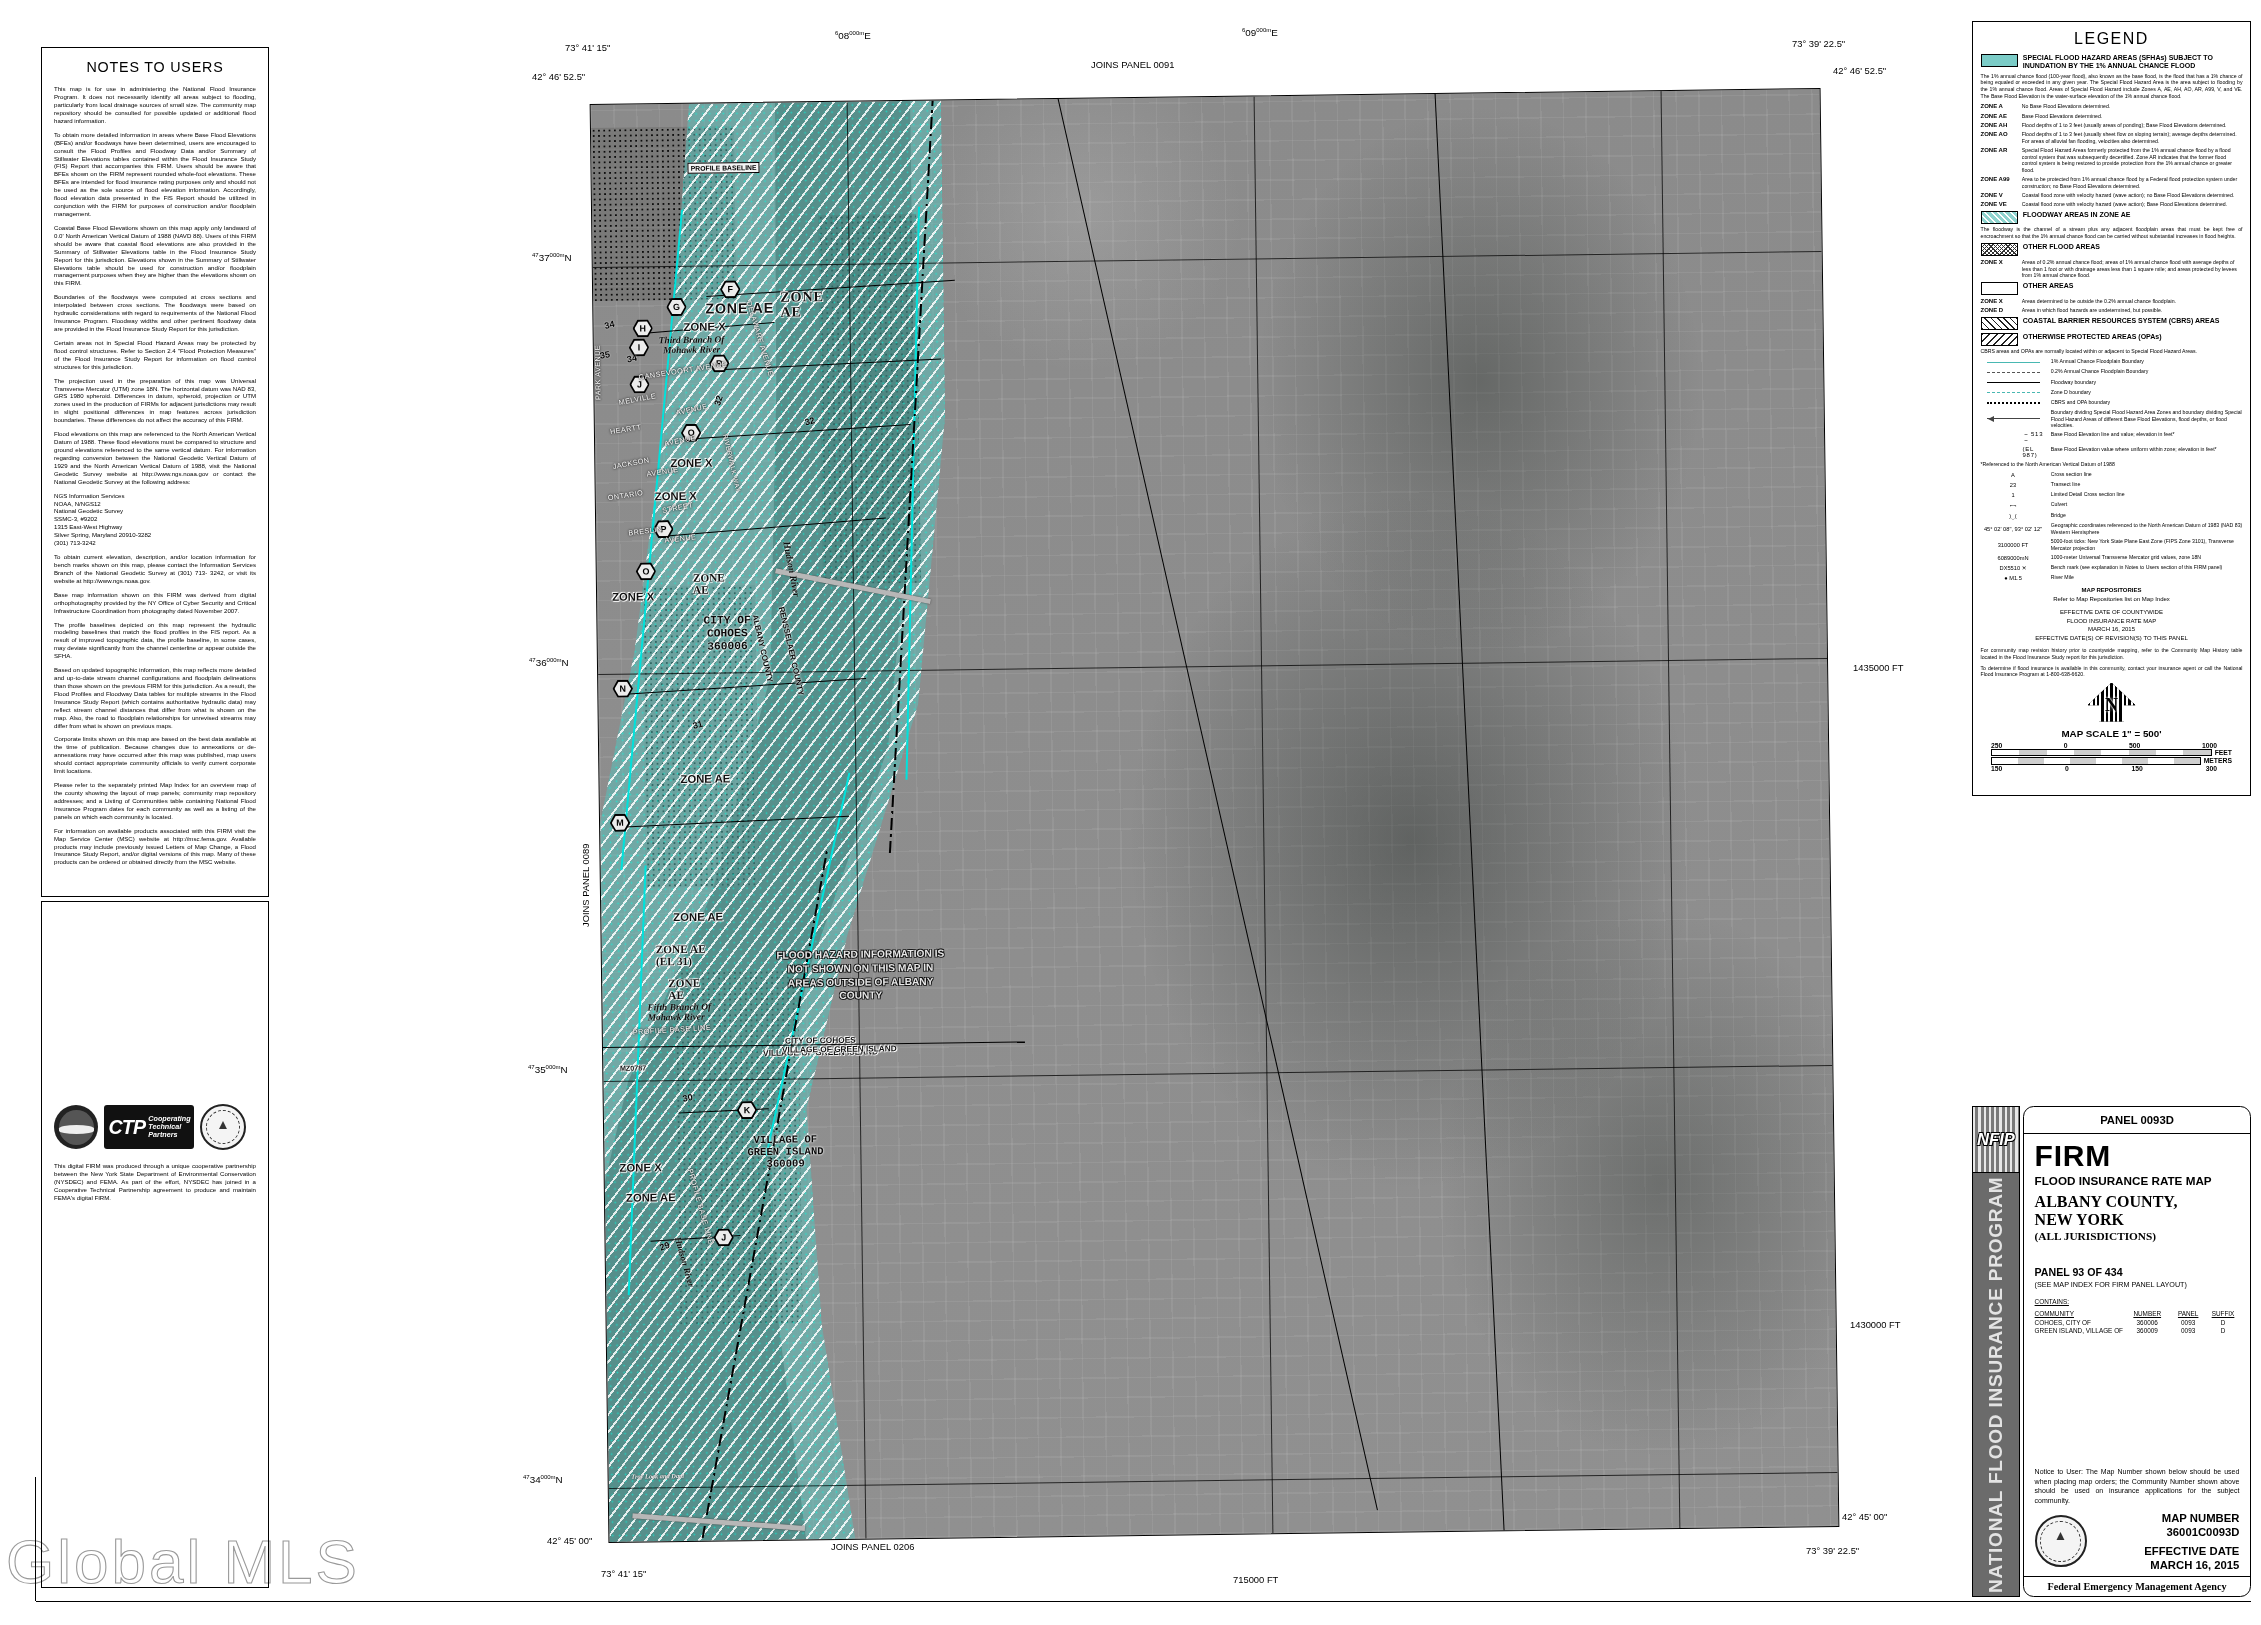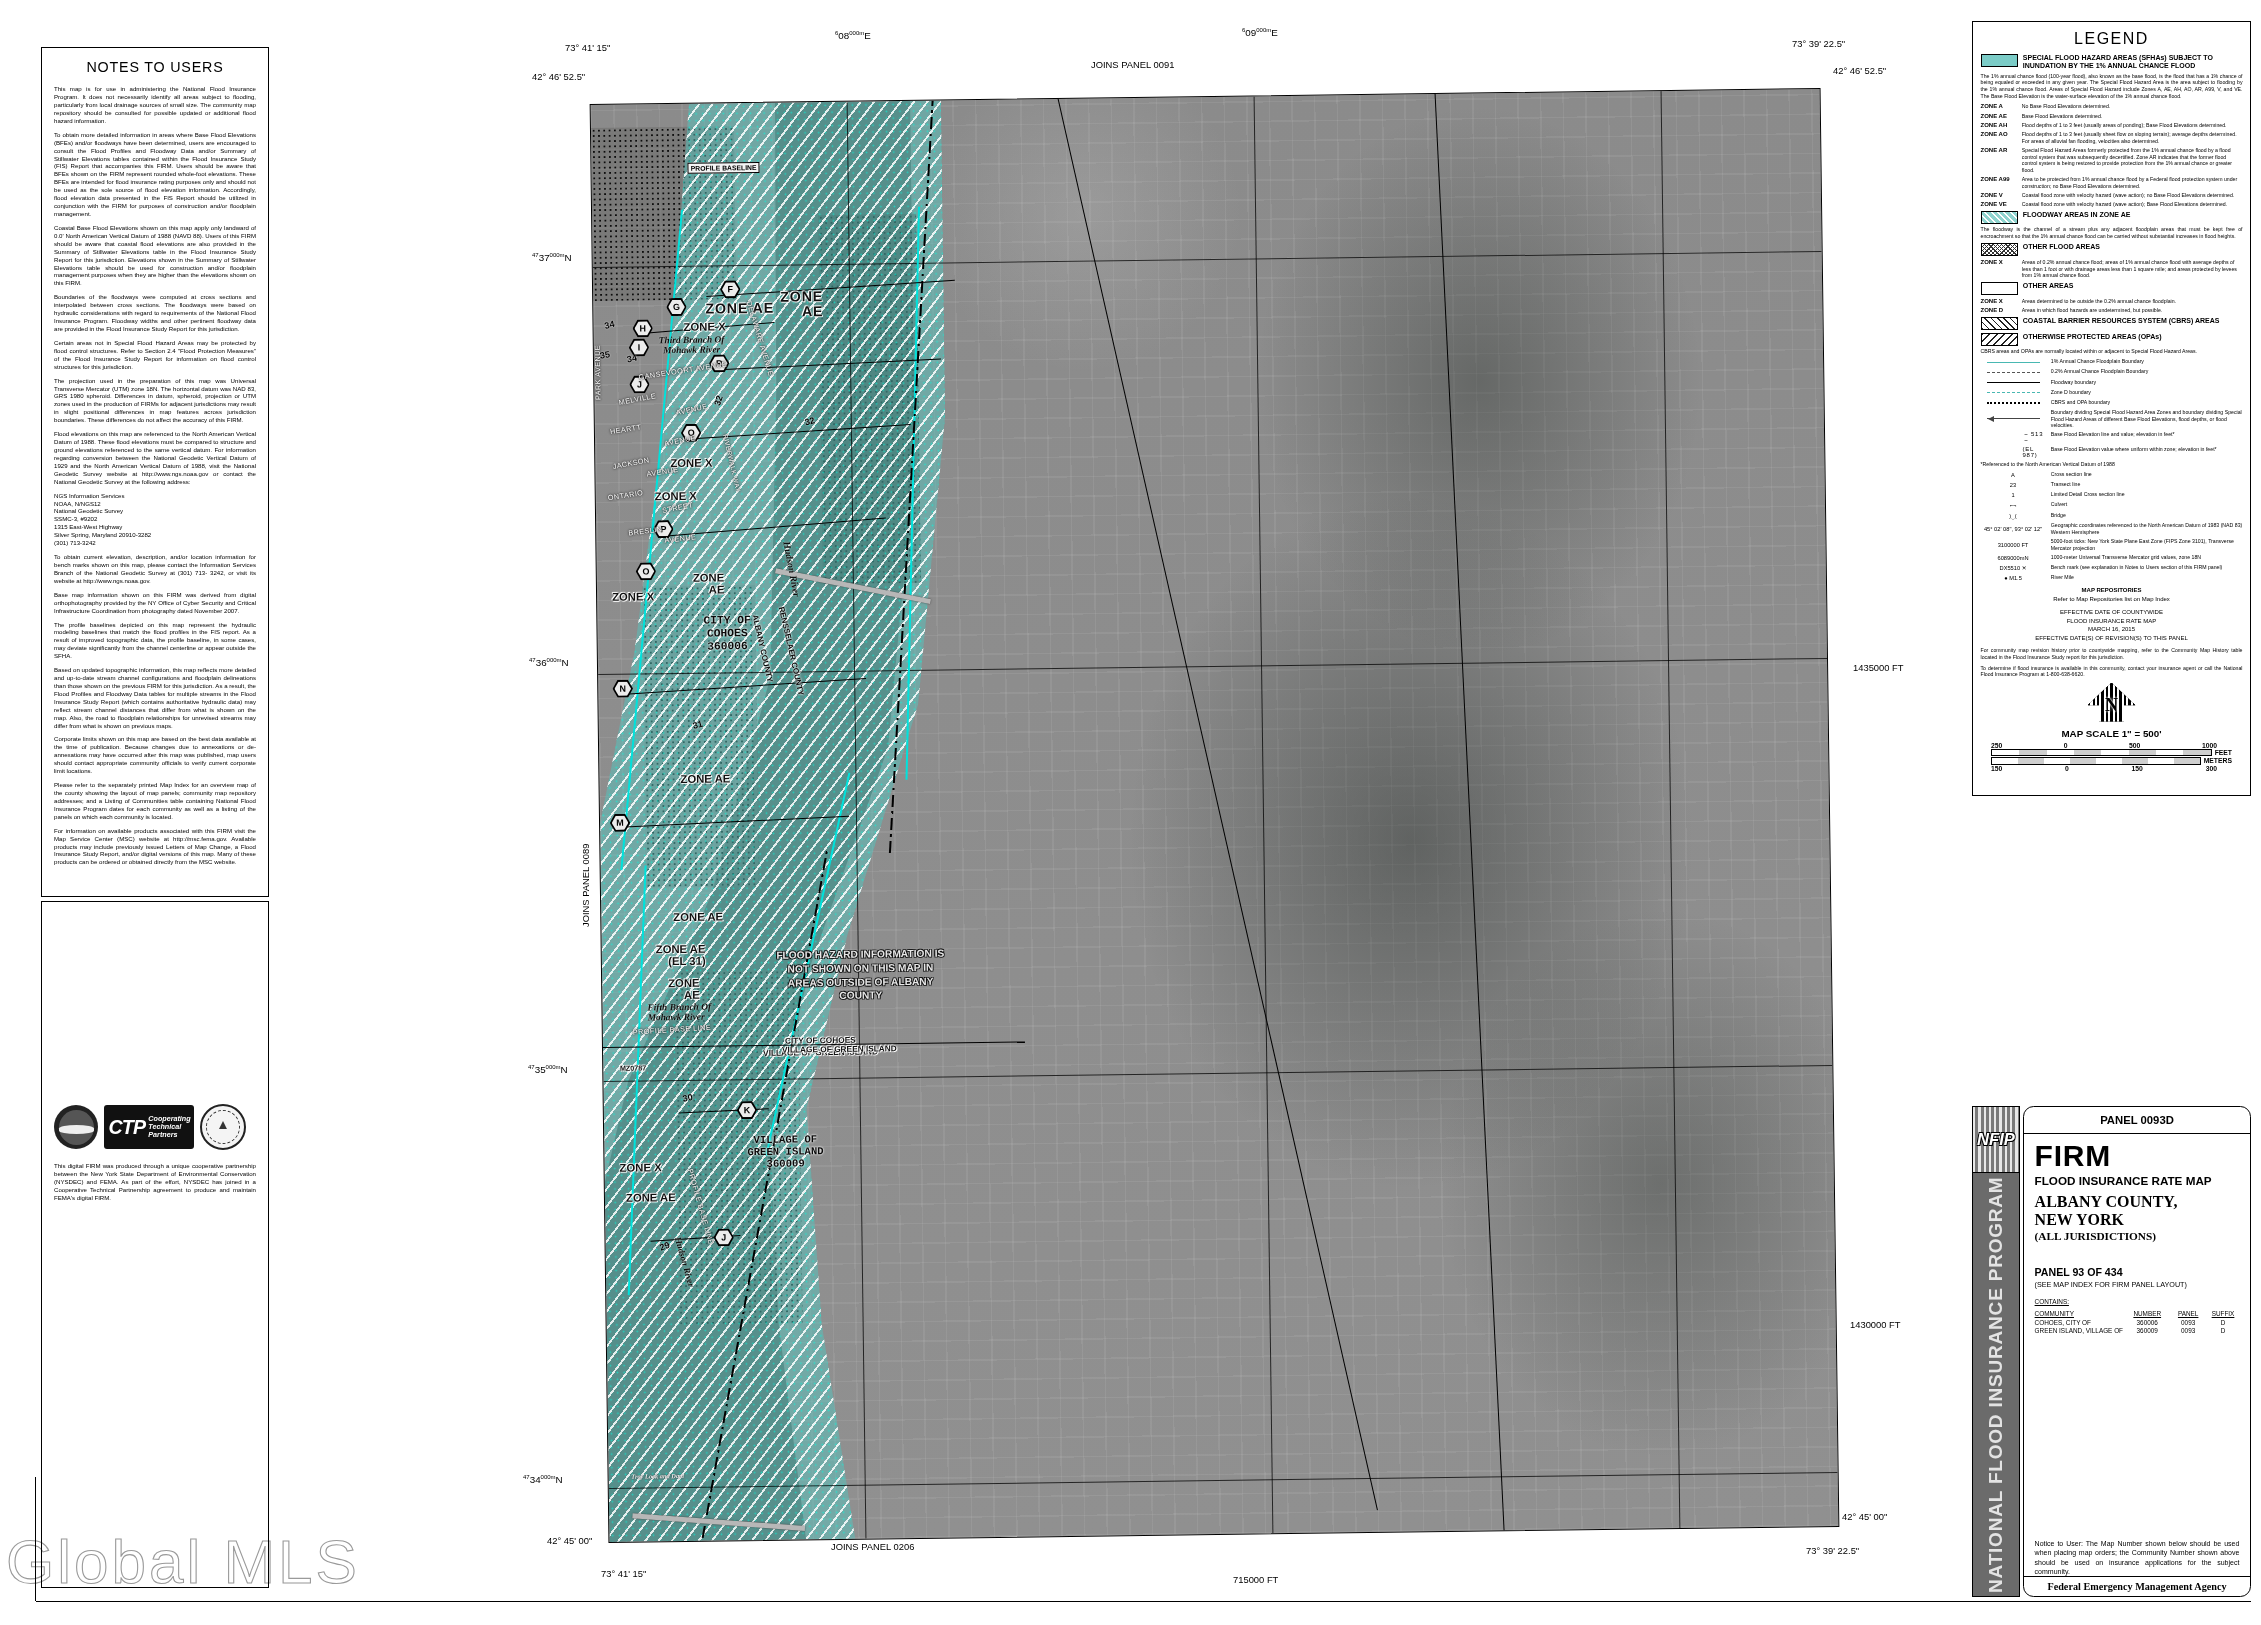--- a/index.html
+++ b/index.html
@@ -50,21 +50,21 @@
   .gridv{position:absolute;top:0;bottom:0;width:0.8px;background:rgba(0,0,0,.75);}
   .gridh{position:absolute;left:0;right:0;height:0.8px;background:rgba(0,0,0,.75);}
   .bridge{position:absolute;height:5.3px;background:#b7b7b7;box-shadow:0 0 1.5px #333;}
   .xsect{position:absolute;height:1.2px;background:#000;}
   .hex{position:absolute;width:20.4px;height:18px;display:flex;align-items:center;justify-content:center;background:#000;clip-path:polygon(25% 0,75% 0,100% 50%,75% 100%,25% 100%,0 50%);}
   .hex::before{content:"";position:absolute;inset:1.9px;background:#ececec;clip-path:polygon(25% 0,75% 0,100% 50%,75% 100%,25% 100%,0 50%);}
   .hex span{position:relative;font-weight:bold;font-size:9px;font-family:"Liberation Sans",sans-serif;}
   .zlab{position:absolute;font-weight:bold;color:#111;text-shadow:0 0 1.5px #fff,0 0 2.3px #fff,0.8px 0.8px 0 #fff,-0.8px -0.8px 0 #fff;white-space:nowrap;}
   .zbig{font-size:14.3px;letter-spacing:0.8px;}
   .zmid{font-size:11.3px;}
-  .stack{text-align:right;line-height:1.05;}
+  .stack{text-align:left;line-height:1.05;font-family:Liberation Serif, serif;}
   .riverlab{position:absolute;font-family:"Liberation Serif",serif;font-style:italic;font-weight:bold;color:#0e0e0e;text-shadow:0 0 1.5px #cfd8d4;white-space:nowrap;}
   .citylab{position:absolute;font-family:Liberation Mono, monospace;font-weight:bold;color:#0a0a0a;text-align:center;line-height:1.15;text-shadow:0 0 1.5px #fff,0 0 2.3px #fff;white-space:nowrap;}
   .street{position:absolute;font-size:7.2px;letter-spacing:0.5px;color:#fff;text-shadow:0 0 1.5px #222,0 0 2.3px #222;white-space:nowrap;}
   .bfe{position:absolute;font-weight:bold;font-size:9px;color:#000;text-shadow:0 0 1.5px #fff;white-space:nowrap;}
   .boxlab{position:absolute;font-size:6.8px;font-weight:bold;background:#f4f4f4;border:0.8px solid #000;padding:0.8px 2.3px;white-space:nowrap;}
   .hollow{position:absolute;font-weight:bold;color:#e8e8e8;text-shadow:0.8px 0.8px 0 #111,-0.8px -0.8px 0 #111,0.8px -0.8px 0 #111,-0.8px 0.8px 0 #111;text-align:center;}
   
   .edge{position:absolute;font-size:9.4px;white-space:nowrap;}
   .glab sup{font-size:6px;}
   .glab .gb{font-size:9.8px;font-weight:400;}
@@ -699,17 +699,26 @@
             <tr>
             <td>GREEN ISLAND, VILLAGE OF</td>
             <td class="c2">360009</td>
             <td class="c2">0093</td>
             <td class="c2">D</td>
           </tr>
           </tbody>
       </table>
     </div>
     <div class="tb-notice">Notice to User: The Map Number shown below should be used  when placing map orders; the Community Number  shown above should be used on insurance  applications for the subject community.</div>
+    <div class="tb-mapnum">
+      <div class="seal"></div>
+      <div class="tb-nums">
+        <div>MAP NUMBER</div>
+        <div>36001C0093D</div>
+        <div style="margin-top:4.5px;">EFFECTIVE DATE</div>
+        <div>MARCH 16, 2015</div>
+      </div>
+    </div>
     <div class="tb-fema">Federal  Emergency  Management Agency</div>
   </div>
 
 </div>
 
 
 </body></html>

